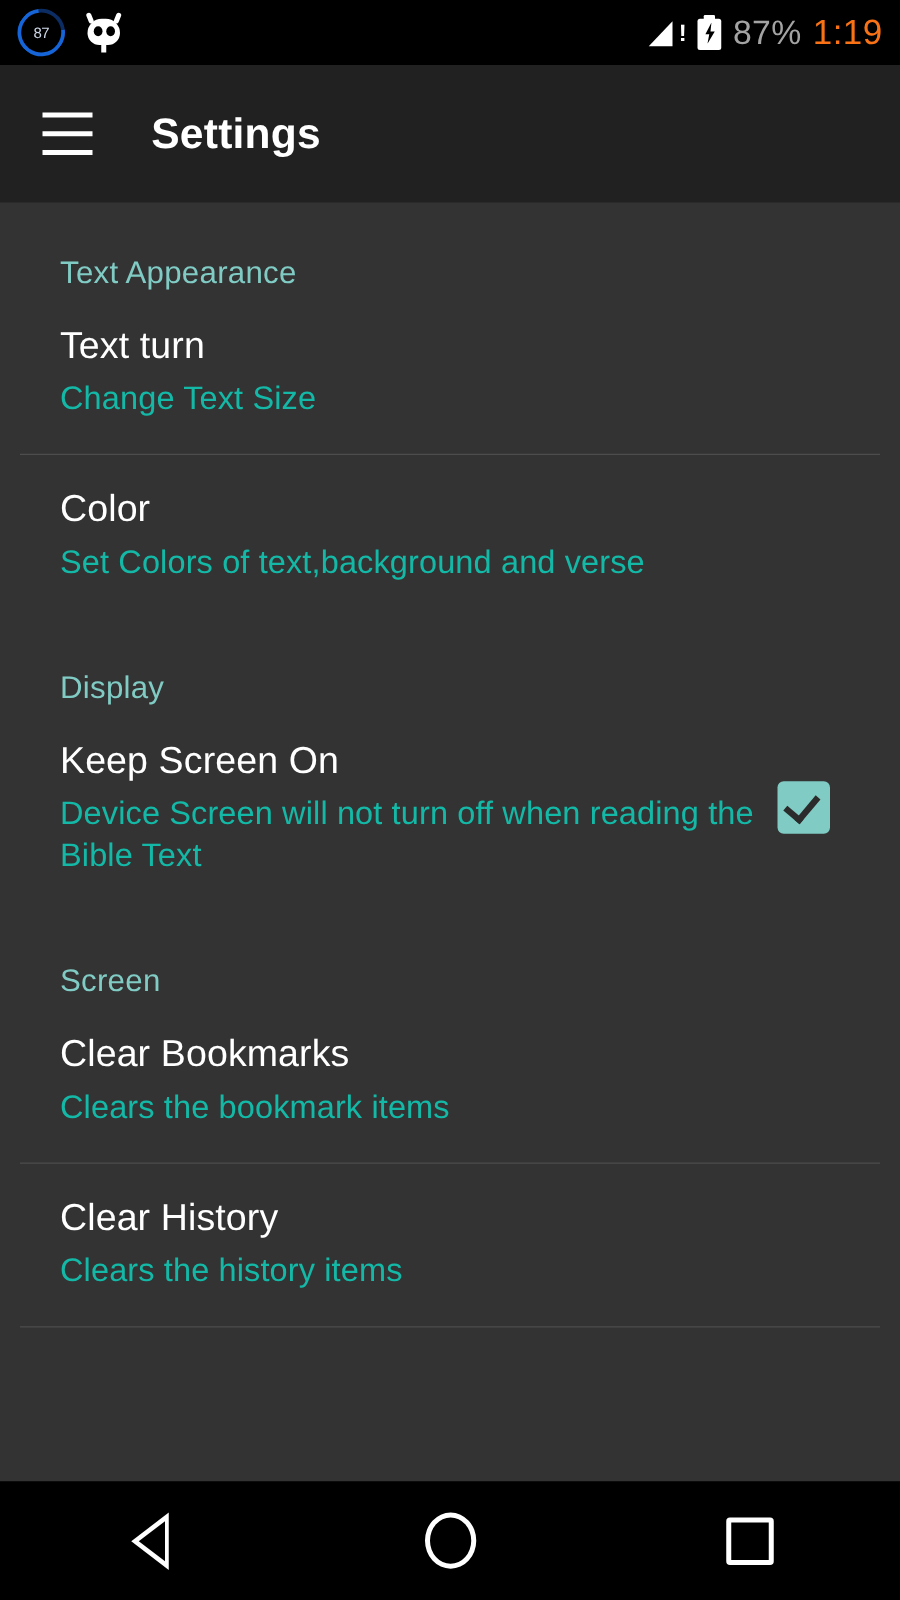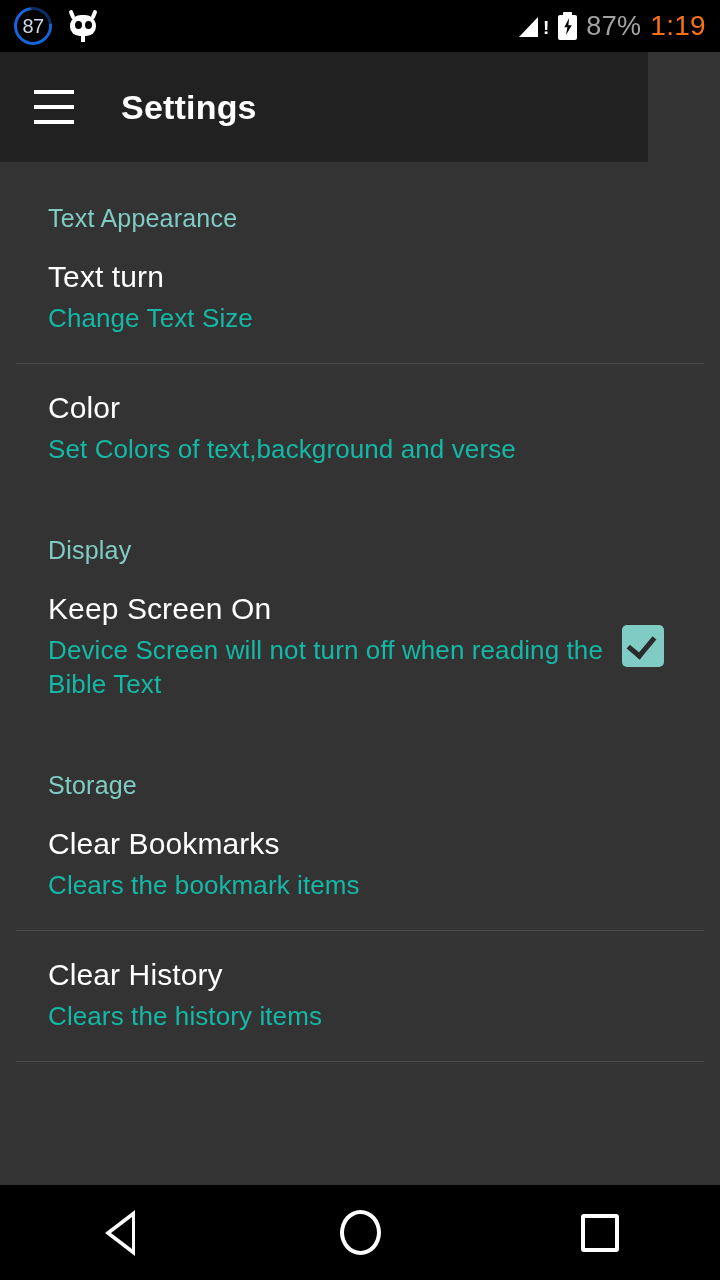--- a/index.html
+++ b/index.html
@@ -21,21 +21,21 @@
 
   .batt-ring{ position:relative; width:38px; height:38px; }
   .batt-ring .ring{
     position:absolute; inset:0; border-radius:50%;
     border:3px solid #1565d8;
     border-top-color:#0c2d63;
     transform:rotate(38deg);
   }
   .batt-ring .num{
     position:absolute; inset:0; display:flex; align-items:center; justify-content:center;
-    font-size:20px; color:#cfd8e8; letter-spacing:-.5px;
+    font-size:12px; color:#cfd8e8; letter-spacing:-.5px;
   }
 
   .cm-head{ position:relative; width:34px; height:34px; }
   .cm-head .skull{
     position:absolute; left:4px; top:6px; width:26px; height:21px;
     background:#fff; border-radius:13px 13px 11px 11px;
   }
   .cm-head .eye{
     position:absolute; top:12px; width:7px; height:8px; background:#000; border-radius:50%;
   }
@@ -72,21 +72,21 @@
     position:absolute; left:4px; top:6px; width:11px; height:17px;
     background:#000;
     clip-path: polygon(62% 0%, 18% 55%, 46% 55%, 33% 100%, 86% 42%, 55% 42%);
   }
 
   .sb-text{ color:#a3a3a3; font-size:27px; letter-spacing:.3px; }
   .sb-time{ color:#f97316; font-size:28px; letter-spacing:.3px; }
 
   
   .app-bar{
-    position:absolute; top:52px; left:0; width:648px; height:110px;
+    position:absolute; top:52px; left:0; width:720px; height:110px;
     background:#212121; display:flex; align-items:center;
   }
   .hamburger{
     width:44px; height:34px; margin-left:34px; display:flex;
     flex-direction:column; justify-content:space-between; cursor:pointer;
   }
   .hamburger span{ display:block; width:40px; height:4px; background:#ffffff; }
   .app-title{
     margin-left:43px; color:#ffffff; font-size:34px; font-weight:bold; letter-spacing:.2px;
   }
@@ -224,21 +224,21 @@
         <div class="pref-texts">
           <div class="pref-title">Keep Screen On</div>
           <div class="pref-summary">Device Screen will not turn off when reading the Bible Text</div>
         </div>
         <div class="checkbox">
           <div class="tick"></div>
         </div>
       </div>
     </div>
 
-    <div class="section-header">Storage</div>
+    <div class="section-header">Screen</div>
 
     <div class="pref">
       <div class="pref-row">
         <div class="pref-texts">
           <div class="pref-title">Clear Bookmarks</div>
           <div class="pref-summary">Clears the bookmark items</div>
         </div>
       </div>
     </div>
     <div class="divider"></div>

